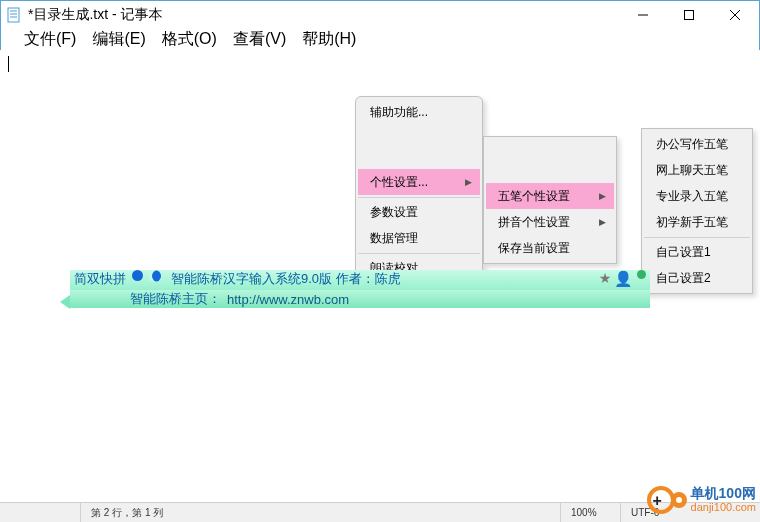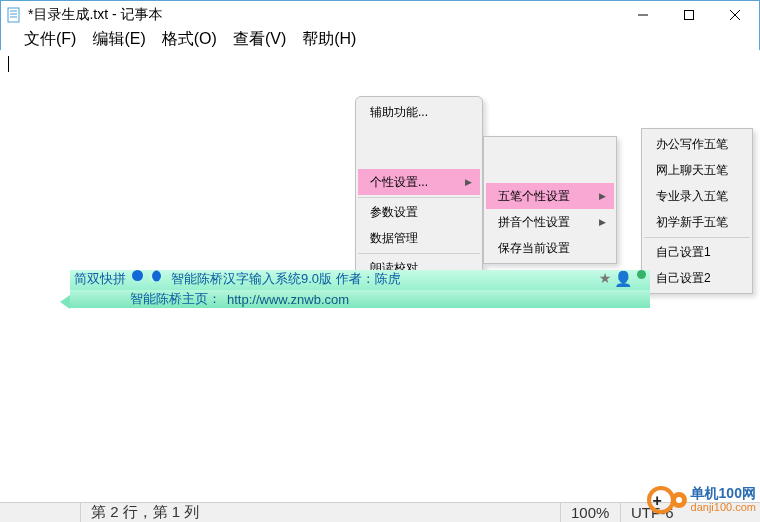--- a/index.html
+++ b/index.html
@@ -6,21 +6,21 @@
 body { width:760px; height:522px; background:#fff; position:relative; overflow:hidden; }
 .titlebar { height:30px; display:flex; align-items:center; padding:0 2px 0 6px; background:#fff; }
 .titlebar .icon { width:16px; height:16px; margin-right:6px; }
 .titlebar .title { font-size:14px; color:#000000; flex:1; }
 .titlebar .ctrls { display:flex; height:30px; }
 .titlebar .ctrl { width:46px; display:flex; align-items:center; justify-content:center; color:#333; }
 .menubar { height:20px; display:flex; align-items:flex-end; padding:0 16px; font-size:16px; }
 .menubar .mitem { padding:0 8px; cursor:default; }
 .editor { position:absolute; top:50px; left:0; right:0; bottom:20px; background:#fff; padding:6px 8px; font-size:14px; }
 .caret { display:inline-block; width:1px; height:16px; background:#000; vertical-align:text-bottom; }
-.status { position:absolute; bottom:0; left:0; right:0; height:20px; background:#f0f0f0; border-top:1px solid #d0d0d0; display:flex; align-items:center; font-size:15px; color:#333; }
+.status { position:absolute; bottom:0; left:0; right:0; height:20px; background:#f0f0f0; border-top:1px solid #d0d0d0; display:flex; align-items:center; font-size:10px; color:#333; }
 .status .sp { width:80px; }
 .status .cell { padding:0 10px; border-left:1px solid #d0d0d0; height:100%; display:flex; align-items:center; }
 .ctx { position:absolute; background:#f0f0f0; border:1px solid #c2c2c2; box-shadow:3px 3px 5px rgba(0,0,0,.15); font-size:12px; padding:2px; }
 .ctx .row { display:flex; align-items:center; height:26px; padding:0 30px 0 12px; white-space:nowrap; position:relative; }
 .ctx .row.sep { border-top:1px solid #d0d0d0; margin-top:2px; padding-top:2px; height:28px; }
 .ctx .row.hl { background:#f9a8d4;margin-top:44px; }
 .ctx .arrow { position:absolute; right:8px; font-size:9px; color:#555; }
 .m1 { top:96px; left:355px; width:128px;border-radius:6px; }
 .m2 { top:136px; left:483px; width:134px; }
 .m3 { top:128px; left:641px; width:112px; }

